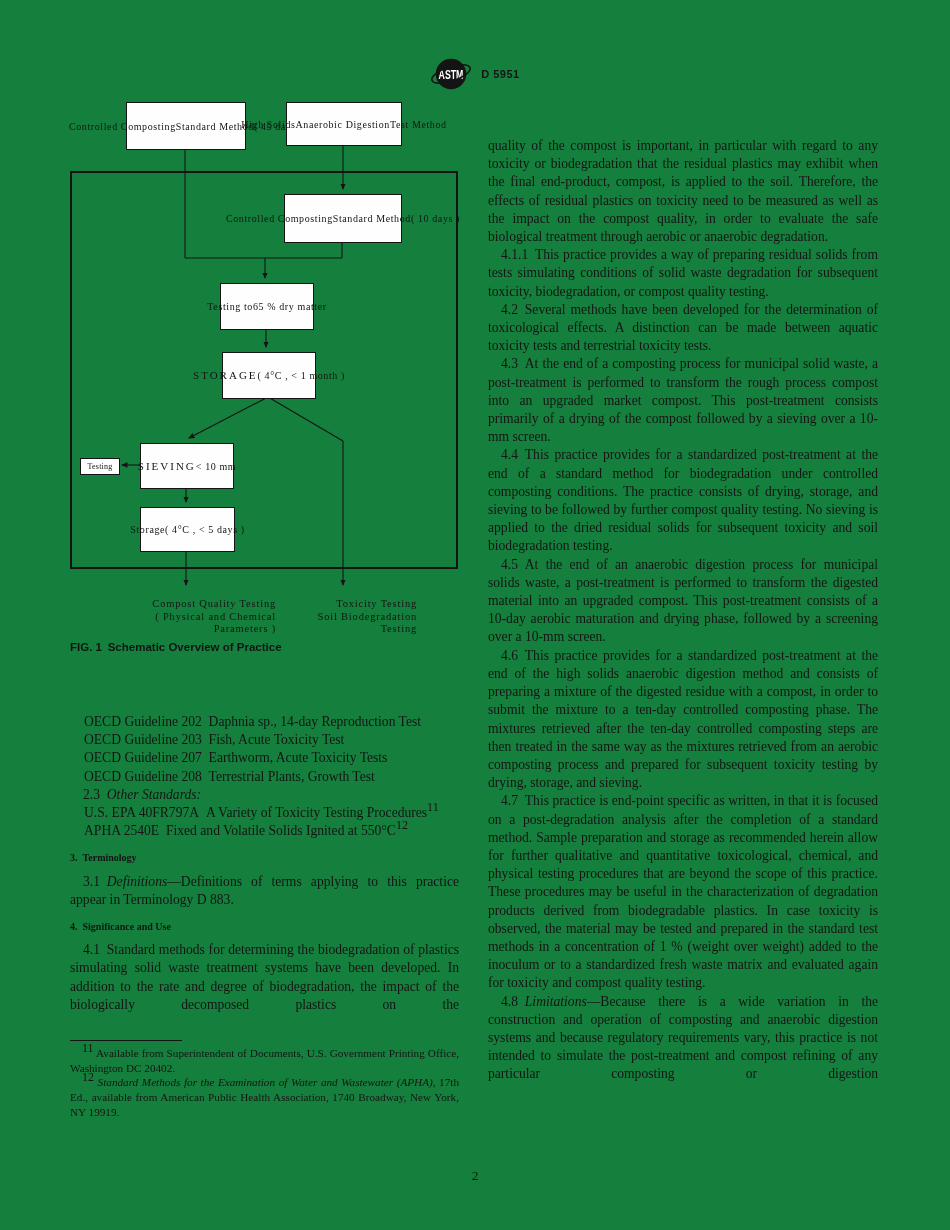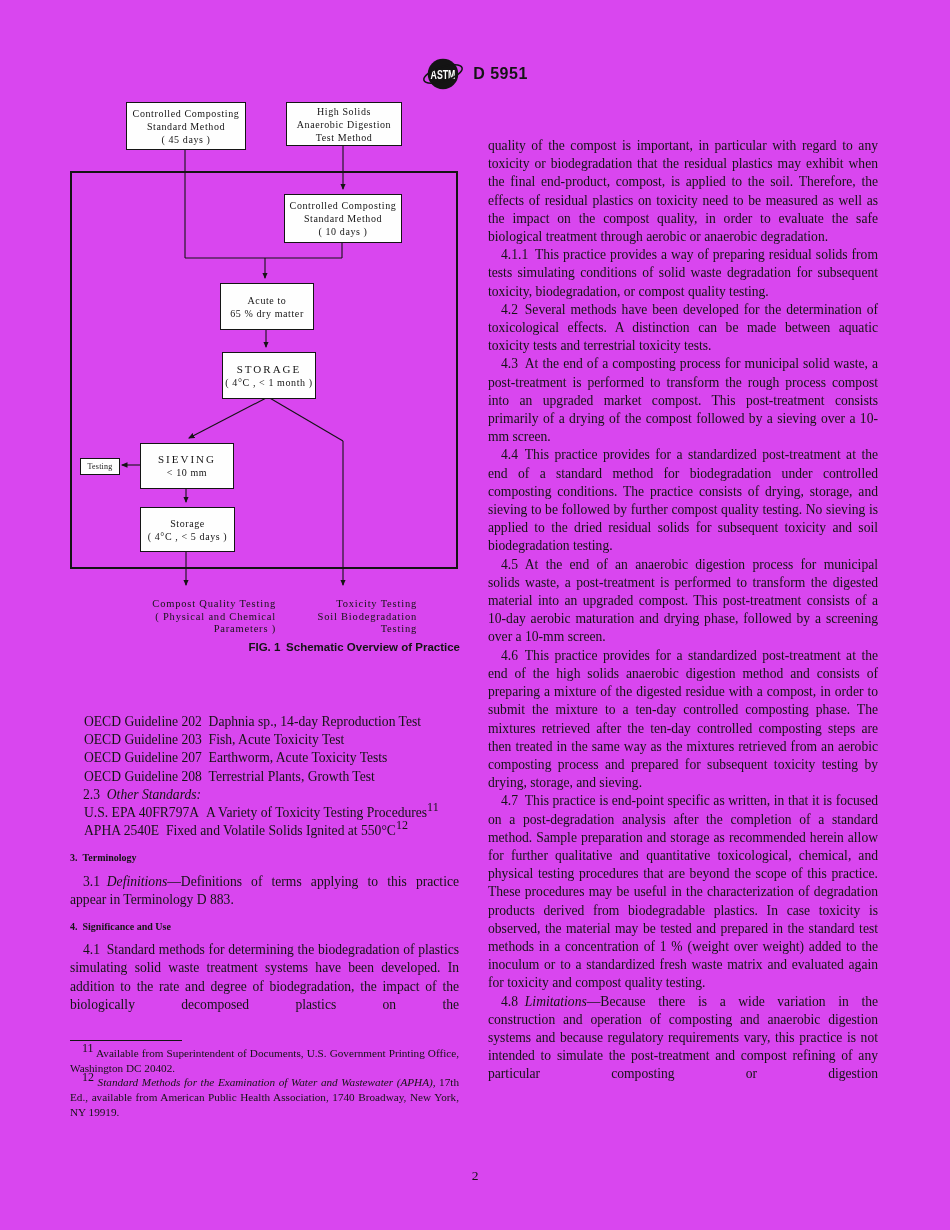--- a/index.html
+++ b/index.html
@@ -1,34 +1,34 @@
 <!DOCTYPE html>
 <html><head>
 <meta charset="utf-8">
 <style>
   html,body { margin:0; padding:0; background:#e8e8e8; }
   .page {
-    position:relative; width:950px; height:1230px; background:#d946ef;
+    position:relative; width:950px; height:1230px; background:#15803d;
     font-family:"Liberation Serif", serif; color:#141414; overflow:hidden;
   }
   
   .hdr { position:absolute; top:50px; left:0; width:100%; height:48px;
          display:flex; justify-content:center; align-items:center; gap:9px; }
-  .docnum { font-family:"Liberation Sans", sans-serif; font-weight:bold; font-size:16px; letter-spacing:0.5px; }
+  .docnum { font-family:"Liberation Sans", sans-serif; font-weight:bold; font-size:11px; letter-spacing:0.5px; }
   
   .fig { position:absolute; left:70px; top:96px; width:390px; height:580px; }
   .fig svg.conn { position:absolute; left:0; top:0; }
   .fbox { position:absolute; border:1px solid #141414; background:#fefefe;
-          display:flex; flex-direction:column; justify-content:center; align-items:center;
+          display:flex; flex-direction:row; justify-content:center; align-items:center;
           text-align:center; font-size:10px; line-height:13px; letter-spacing:0.6px; }
   .fline { white-space:nowrap; }
   .fline.caps { font-size:11px; letter-spacing:2px; }
   .fbox.tiny { font-size:8px; line-height:9px; letter-spacing:0.2px; }
   .flabel { position:absolute; text-align:right; font-size:10.5px; line-height:12.5px; letter-spacing:0.8px; }
-  .figcap { position:absolute; top:545px; left:0; width:100%; text-align:right;
+  .figcap { position:absolute; top:545px; left:0; width:100%; text-align:left;
             font-family:"Liberation Sans", sans-serif; font-weight:bold; font-size:11.5px; }
   
   .col { position:absolute; width:390px; font-size:13.6px; line-height:18.2px; text-align:justify;margin-top:40px; }
   .col-left  { left:70px;  top:673px; width:389px; }
   .col-right { left:488px; top:97px; }
   .body-p { margin:0; text-indent:13px; }
   .body-p.noind { text-indent:0; }
   .lastfull { text-align-last:justify; }
   .sec-head { font-weight:bold; font-size:10px; margin:9px 0 5px 0; text-indent:0; text-align:left; }
   .ref { padding-left:29px; text-indent:-15px; margin:0; }
@@ -92,21 +92,21 @@
       <div class="fline">Test Method</div>
     </div>
 
     <div class="fbox" style="left:214px;top:98px;width:116px;height:47px">
       <div class="fline">Controlled Composting</div>
       <div class="fline">Standard Method</div>
       <div class="fline">( 10 days )</div>
     </div>
 
     <div class="fbox" style="left:150px;top:187px;width:92px;height:45px">
-      <div class="fline">Acute to</div>
+      <div class="fline">Testing to</div>
       <div class="fline">65 % dry matter</div>
     </div>
 
     <div class="fbox" style="left:152px;top:256px;width:92px;height:45px">
       <div class="fline caps">STORAGE</div>
       <div class="fline">( 4°C , &lt; 1 month )</div>
     </div>
 
     <div class="fbox" style="left:70px;top:347px;width:92px;height:44px">
       <div class="fline caps">SIEVING</div>

